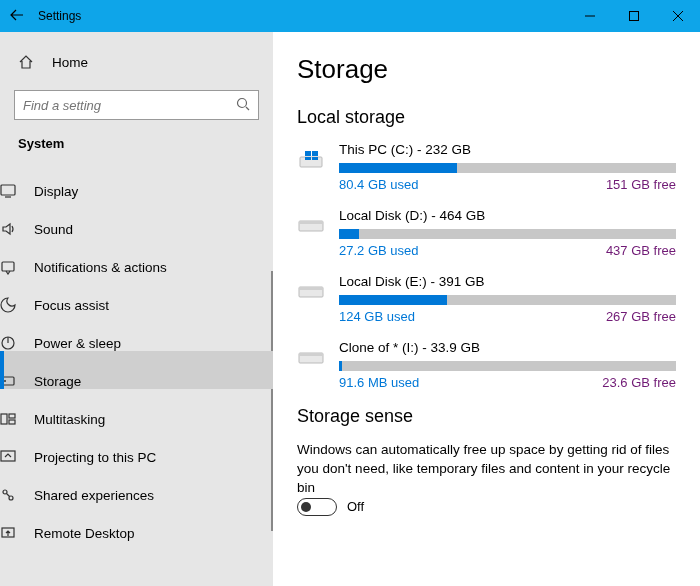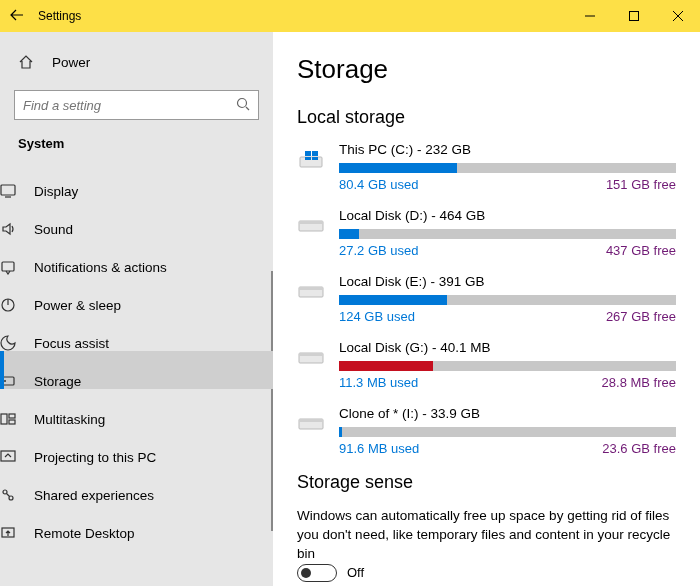--- a/index.html
+++ b/index.html
@@ -11,21 +11,21 @@
     overflow: hidden;
     background: #fff;
     color: #000;
     position: relative;
   }
   .window { display: flex; flex-direction: column; height: 100%; }
   .titlebar {
     height: 32px;
     display: flex;
     align-items: center;
-    background: #fde047;
+    background: #0ea5e9;
   }
   .tb-left { display: flex; align-items: center; padding-left: 10px; gap: 14px; flex: 1; }
   .tb-title { font-size: 12px; }
   .tb-controls { display: flex; }
   .tb-btn { width: 44px; height: 32px; display: flex; align-items: center; justify-content: center; }
   .tb-btn svg { stroke: #000; }
   .content { display: flex; flex: 1; overflow: hidden; }
   .sidebar {
     width: 273px;
     background: #e6e6e6;
@@ -176,21 +176,21 @@
   </div>
 
   <div class="content">
     <div class="sidebar">
       <div class="home-row">
         <span class="nav-icon">
           <svg width="16" height="16" viewBox="0 0 16 16" fill="none" stroke="#333" stroke-width="1.2">
               <path d="M2 8 L8 2 L14 8 M4 7 V14 H12 V7"></path>
             </svg>
         </span>
-        <span class="nav-label">Power</span>
+        <span class="nav-label">Home</span>
       </div>
       <div class="search">
         <input class="search-input" placeholder="Find a setting" style="">
         <span>
           <svg width="14" height="14" viewBox="0 0 14 14" fill="none" stroke="#666" stroke-width="1.2">
               <circle cx="6" cy="6" r="4.5"></circle>
               <path d="M10 10 L13 13"></path>
             </svg>
         </span>
       </div>
@@ -220,33 +220,33 @@
               <svg width="16" height="16" viewBox="0 0 16 16">
                 <rect x="2" y="3" width="12" height="9" rx="1" fill="none" stroke="#333" stroke-width="1.2"></rect>
                 <path d="M6 12 L8 15 L10 12" fill="none" stroke="#333" stroke-width="1.2"></path>
               </svg>
             </span>
             <span class="nav-label">Notifications &amp; actions</span>
           </div>
           <div class="nav-item">
             <span class="nav-icon">
               <svg width="16" height="16" viewBox="0 0 16 16">
+                <path d="M8 1 A7 7 0 1 0 15 8 A5 5 0 0 1 8 1 Z" fill="none" stroke="#333" stroke-width="1.2"></path>
+              </svg>
+            </span>
+            <span class="nav-label">Focus assist</span>
+          </div>
+          <div class="nav-item">
+            <span class="nav-icon">
+              <svg width="16" height="16" viewBox="0 0 16 16">
                 <circle cx="8" cy="8" r="6" fill="none" stroke="#333" stroke-width="1.2"></circle>
                 <path d="M8 2 V8" stroke="#333" stroke-width="1.2"></path>
               </svg>
             </span>
             <span class="nav-label">Power &amp; sleep</span>
-          </div>
-          <div class="nav-item">
-            <span class="nav-icon">
-              <svg width="16" height="16" viewBox="0 0 16 16">
-                <path d="M8 1 A7 7 0 1 0 15 8 A5 5 0 0 1 8 1 Z" fill="none" stroke="#333" stroke-width="1.2"></path>
-              </svg>
-            </span>
-            <span class="nav-label">Focus assist</span>
           </div>
           <div class="nav-item selected">
             <span class="nav-icon">
               <svg width="16" height="16" viewBox="0 0 16 16">
                 <rect x="2" y="4" width="12" height="8" rx="1" fill="none" stroke="#333" stroke-width="1.2"></rect>
                 <circle cx="5" cy="8" r="1" fill="#333"></circle>
               </svg>
             </span>
             <span class="nav-label">Storage</span>
           </div>
@@ -353,38 +353,20 @@
             </div>
           </div>
           <div class="drive">
             <div class="drive-icon">
               <svg width="26" height="18" viewBox="0 0 26 18">
                 <rect x="1" y="4" width="24" height="10" rx="1" fill="#e8e8e8" stroke="#bbb"></rect>
                 <rect x="1" y="4" width="24" height="3" fill="#d0d0d0"></rect>
               </svg>
             </div>
             <div class="drive-body">
-              <div class="drive-name">Local Disk (G:) - 40.1 MB</div>
-              <div class="bar">
-                <div class="bar-fill" style="width:28%;background:#c50f1f;"></div>
-              </div>
-              <div class="drive-stats">
-                <span class="used">11.3 MB used</span>
-                <span class="free">28.8 MB free</span>
-              </div>
-            </div>
-          </div>
-          <div class="drive">
-            <div class="drive-icon">
-              <svg width="26" height="18" viewBox="0 0 26 18">
-                <rect x="1" y="4" width="24" height="10" rx="1" fill="#e8e8e8" stroke="#bbb"></rect>
-                <rect x="1" y="4" width="24" height="3" fill="#d0d0d0"></rect>
-              </svg>
-            </div>
-            <div class="drive-body">
               <div class="drive-name">Clone of * (I:) - 33.9 GB</div>
               <div class="bar">
                 <div class="bar-fill" style="width:1%;background:#0078d7;"></div>
               </div>
               <div class="drive-stats">
                 <span class="used">91.6 MB used</span>
                 <span class="free">23.6 GB free</span>
               </div>
             </div>
           </div>

